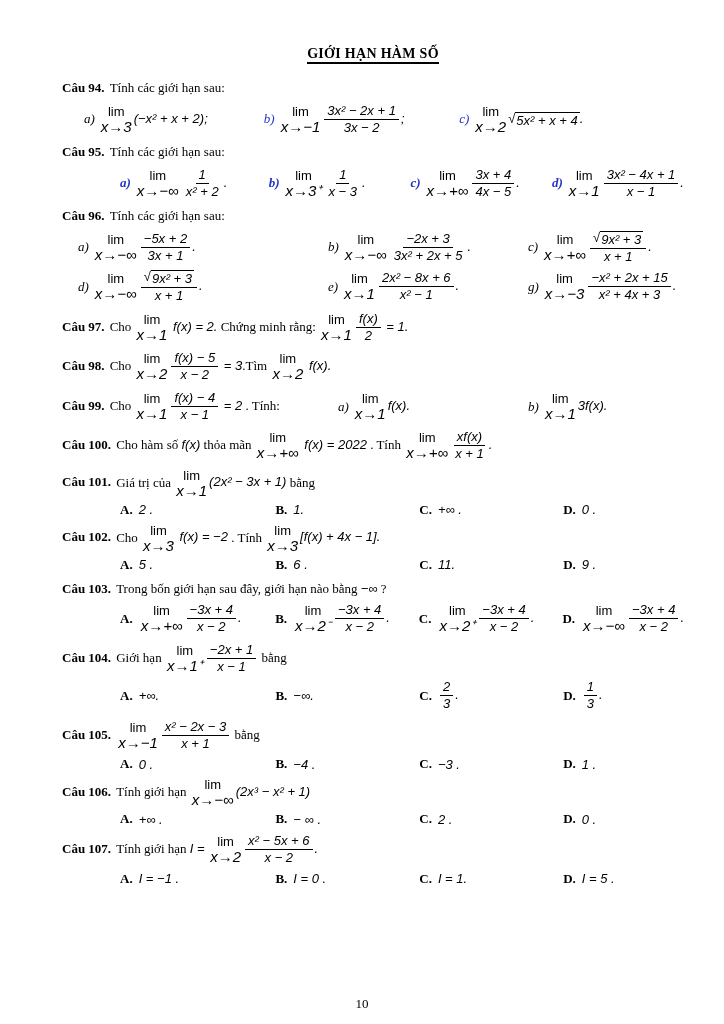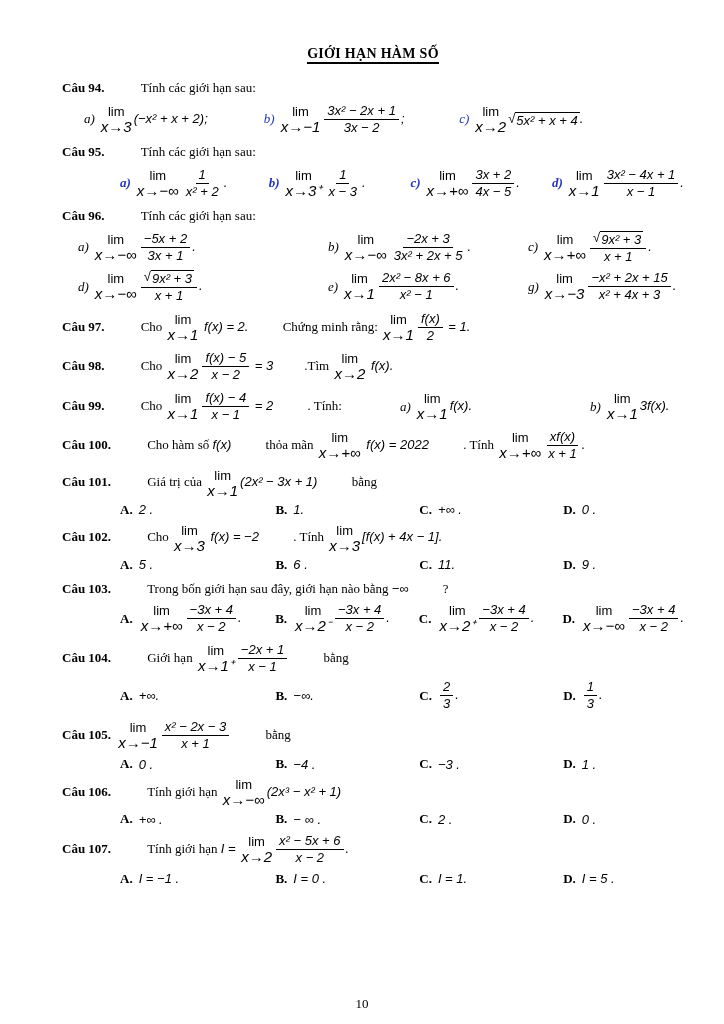--- a/index.html
+++ b/index.html
@@ -14,21 +14,21 @@
 
   .title-wrap { text-align:center; margin-bottom:16px; }
   .title {
     font-weight:bold; font-size:14px; letter-spacing:0.3px;
     border-bottom:2px solid #000; padding-bottom:1px;
   }
 
   .question { margin-bottom:6px; }
   .q-line { line-height:1.5; }
   .q-label { font-weight:bold; margin-right:5px; }
-  .txt { font-style:normal;margin-left:31px; }
+  .txt { font-style:normal; }
 
   
   .math { font-family:Liberation Sans, sans-serif; font-style:italic; white-space:nowrap; }
   .lim { display:inline-flex; flex-direction:column; align-items:center;
          vertical-align:middle; line-height:1; margin:0 2px; }
   .lim-word { font-style:normal; }
   .lim-sub { font-size:15px; margin-top:1px; white-space:nowrap; }
   .frac { display:inline-flex; flex-direction:column; align-items:center;
           vertical-align:middle; text-align:center; line-height:1.25; margin:0 2px; }
   .frac > .num { border-bottom:1px solid #000; padding:0 3px; }
@@ -123,21 +123,21 @@
               <span class="num">1</span>
               <span class="den">x − 3</span>
             </span>.</span>
         </span>
         <span class="part">
           <span class="part-label blue bold">c)</span>
           <span class="math"><span class="lim">
               <span class="lim-word">lim</span>
               <span class="lim-sub">x→+∞</span>
             </span><span class="frac">
-              <span class="num">3x + 2</span>
+              <span class="num">3x + 4</span>
               <span class="den">4x − 5</span>
             </span>.</span>
         </span>
         <span class="part">
           <span class="part-label blue bold">d)</span>
           <span class="math"><span class="lim">
               <span class="lim-word">lim</span>
               <span class="lim-sub">x→1</span>
             </span><span class="frac">
               <span class="num">3x² − 4x + 1</span>

